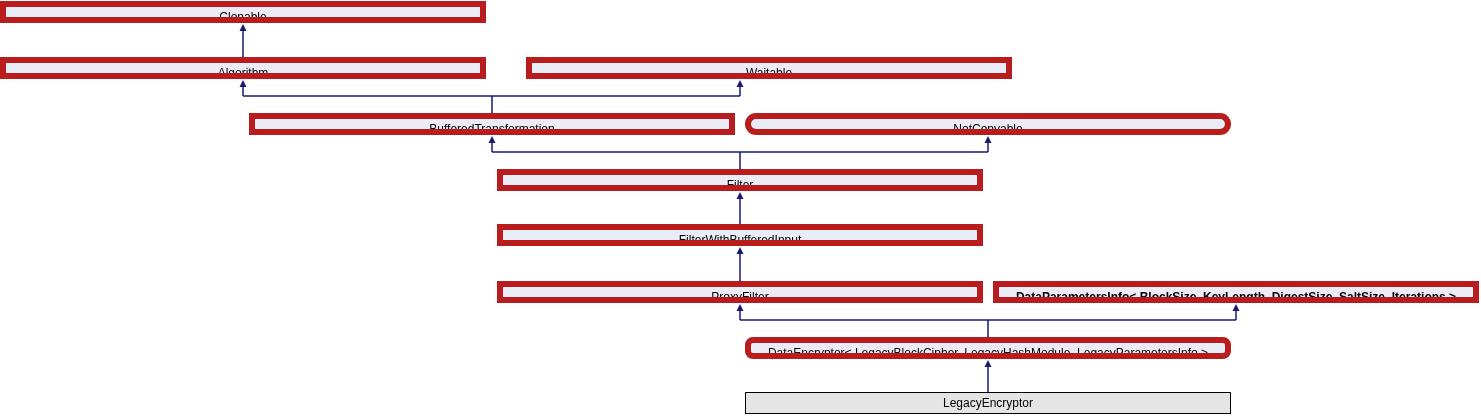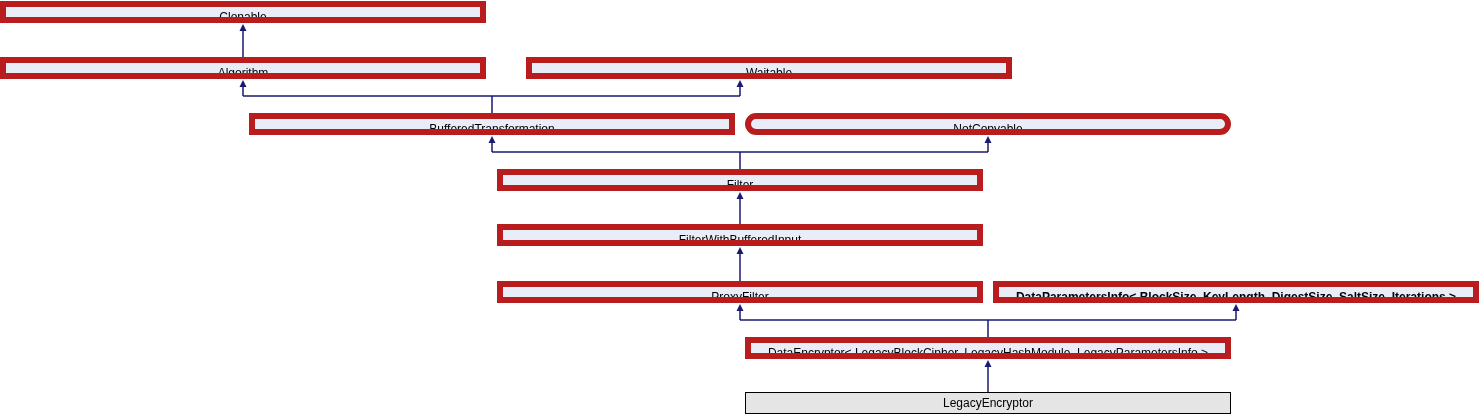--- a/index.html
+++ b/index.html
@@ -34,21 +34,21 @@
   
   .pos-clonable        { left: 0px;    top: 1px;   }
   .pos-algorithm       { left: 0px;    top: 57px;  }
   .pos-waitable        { left: 502px;  top: 57px; margin-left: 24px;  }
   .pos-bufferedtransformation { left: 249px; top: 113px; }
   .pos-notcopyable     { left: 745px;  top: 113px; border-radius: 11px; }
   .pos-filter          { left: 497px;  top: 169px; }
   .pos-filterwithbufferedinput { left: 497px; top: 224px; }
   .pos-proxyfilter     { left: 497px;  top: 281px; }
   .pos-dataparametersinfo { left: 993px; top: 281px; font-weight: bold; }
-  .pos-dataencryptor   { left: 745px;  top: 337px; }
+  .pos-dataencryptor   { left: 745px;  top: 337px; border-radius: 8px; }
   .pos-legacyencryptor { left: 745px;  top: 392px; }
   #edges {
     position: absolute;
     left: 0; top: 0;
     width: 1481px;
     height: 416px;
     pointer-events: none;
   }
   #edges path { stroke: #191970; stroke-width: 1.5; fill: none; }
   #edges polygon { fill: #191970; stroke: none; }

